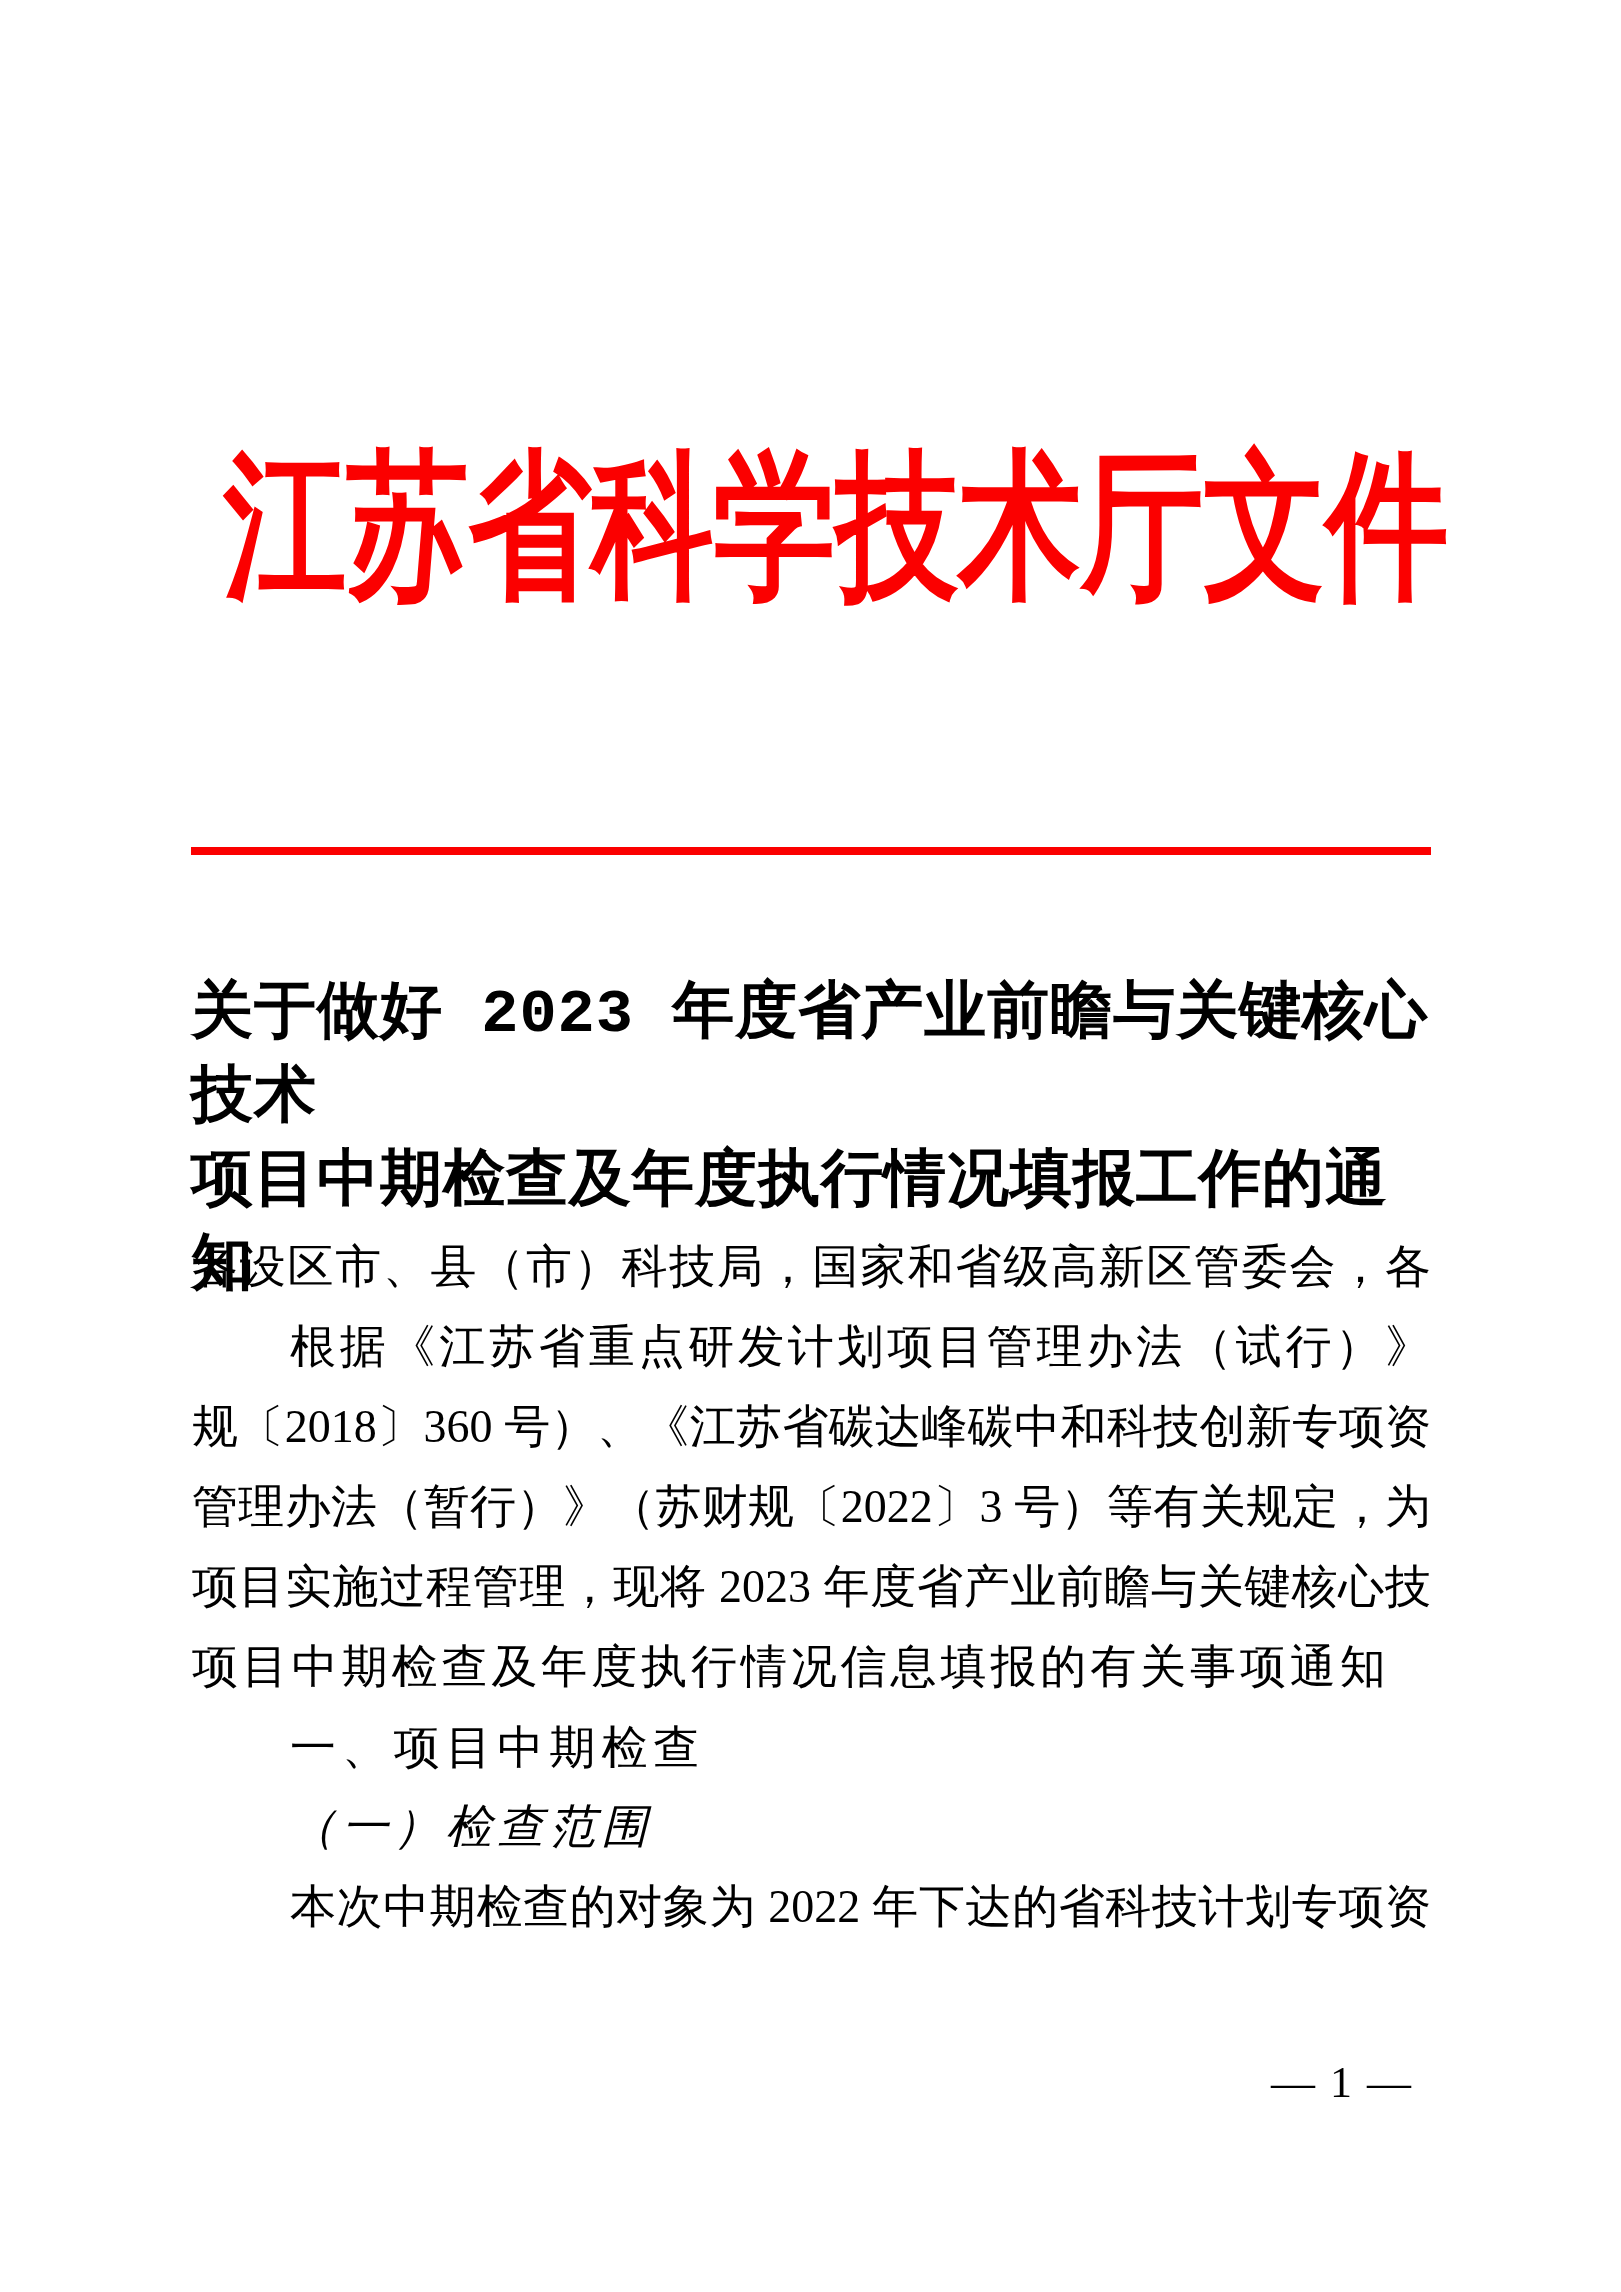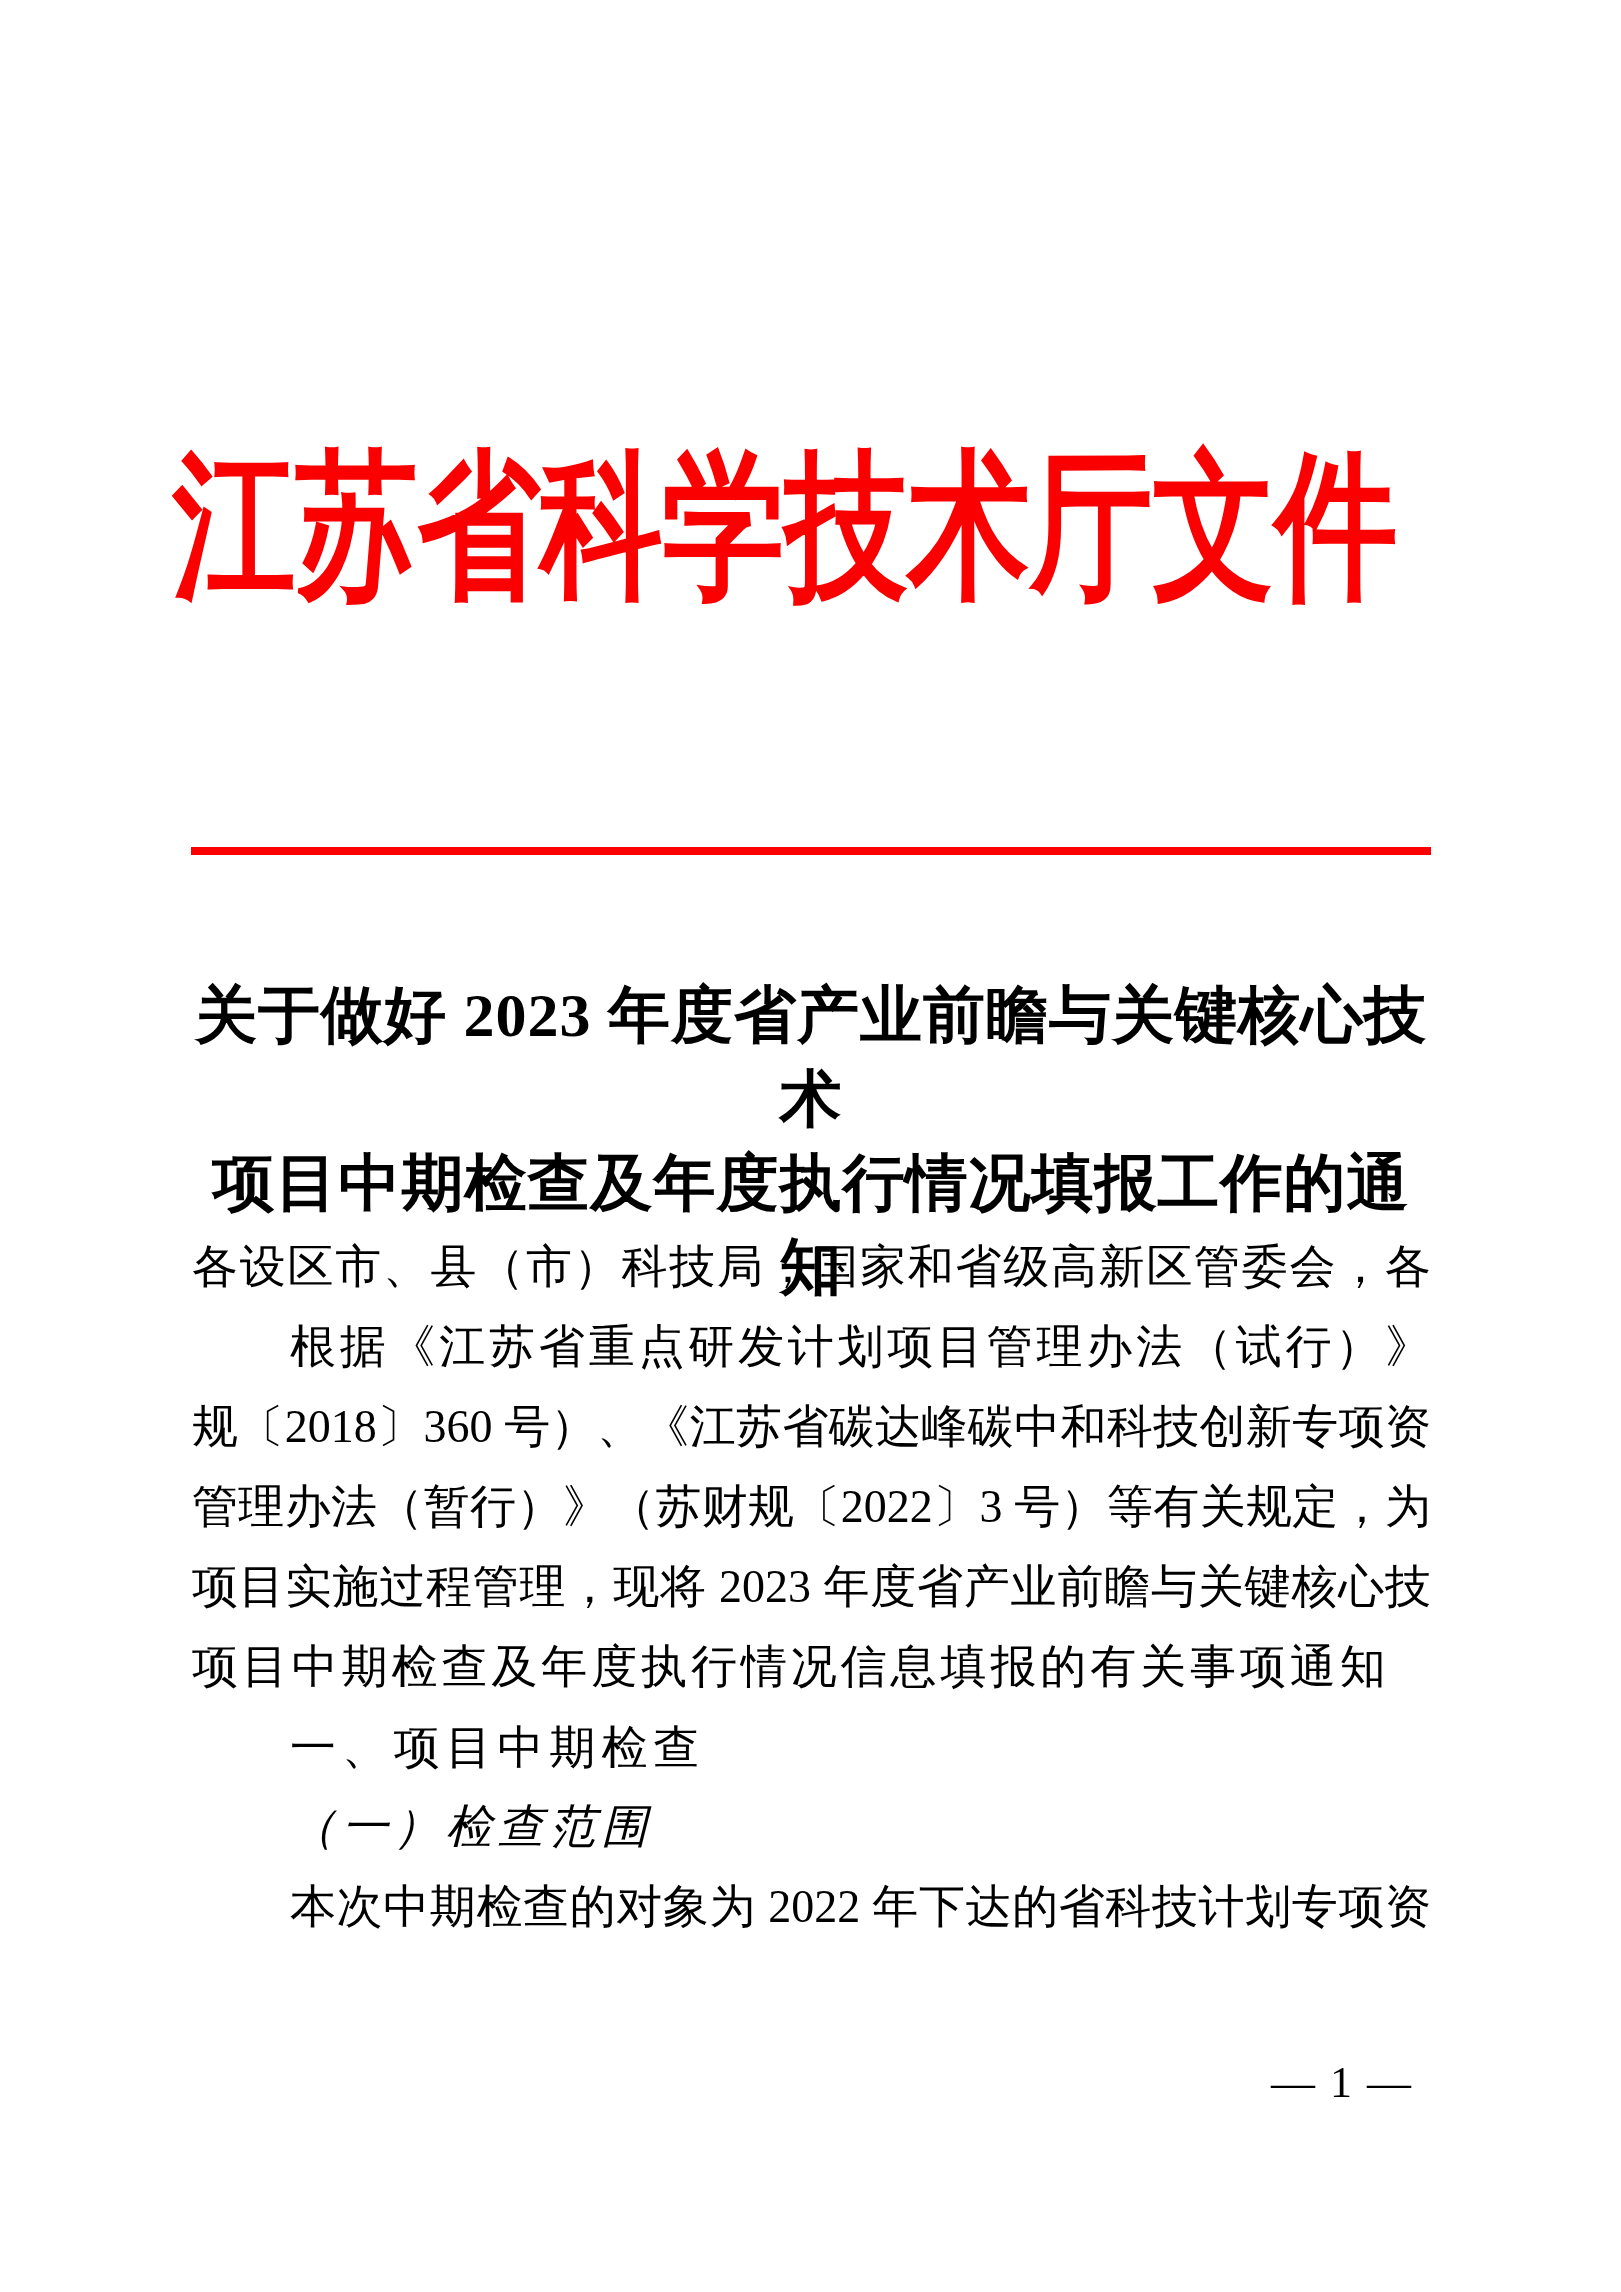--- a/index.html
+++ b/index.html
@@ -14,21 +14,21 @@
     background: #ffffff;
     overflow: hidden;
     font-family: "Liberation Serif", "DejaVu Serif", serif;
     color: #000000;
   }
   .red-head {
     position: absolute;
     left: 0;
     right: 0;
     top: 429px;
-    text-align: left;
+    text-align: right;
     white-space: nowrap;
   }
   .red-head-text {
     display: inline-block;
     font-size: 157px;
     line-height: 196px;
     font-weight: bold;
     color: #fb0000;
     transform: scale(0.78, 1.02);
     transform-origin: center center;
@@ -50,25 +50,26 @@
     right: 190px;
     top: 847px;
     height: 7.8px;
     background: #fb0000;
   }
   .doc-title {
     position: absolute;
     left: 191px;
     right: 190px;
     top: 973px;
-    text-align: center;
+    text-align: left;
     font-weight: bold;
     font-size: 62px;
     line-height: 84px;
     letter-spacing: 1px;
+    font-family: Liberation Mono, monospace;
   }
   .body-text {
     position: absolute;
     left: 192px;
     width: 1239px;
     top: 1227px;
     font-size: 46px;
   }
   .bline {
     height: 80px;

